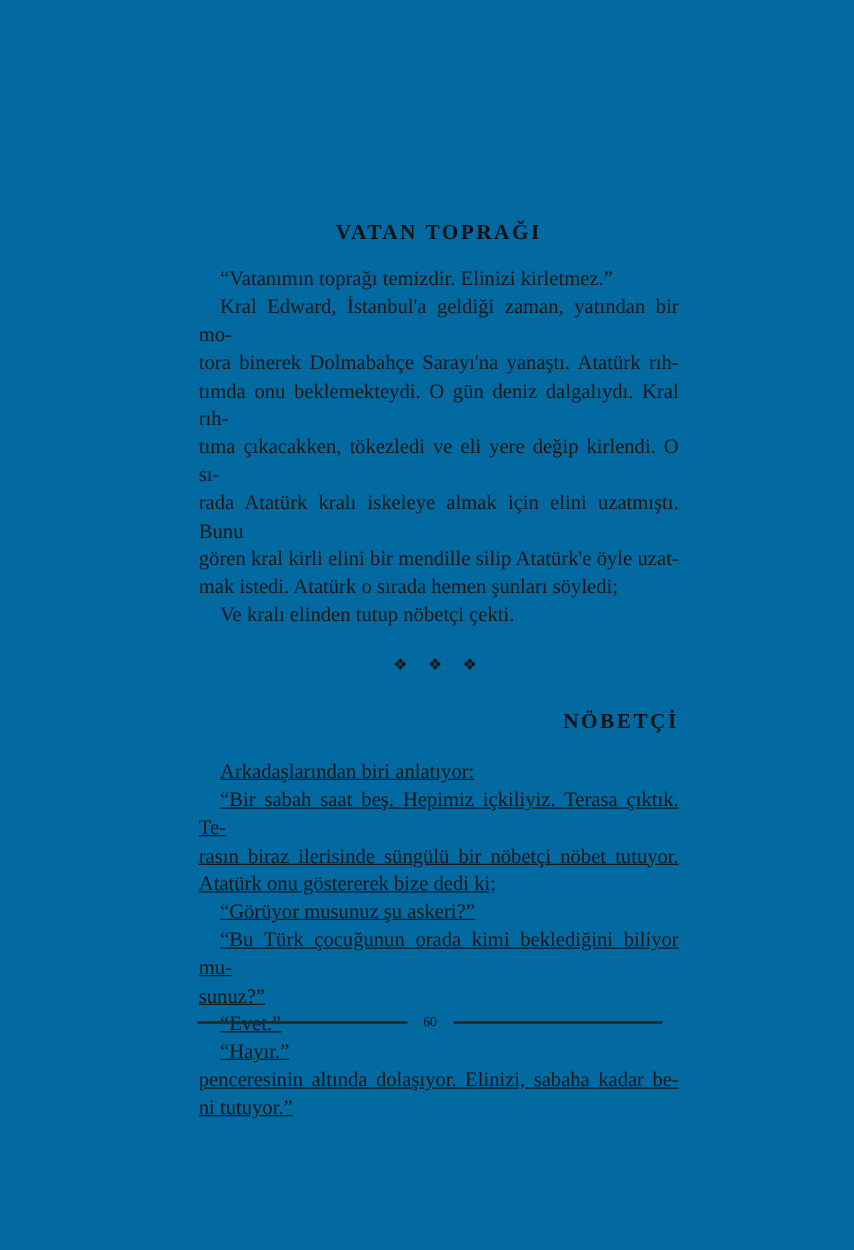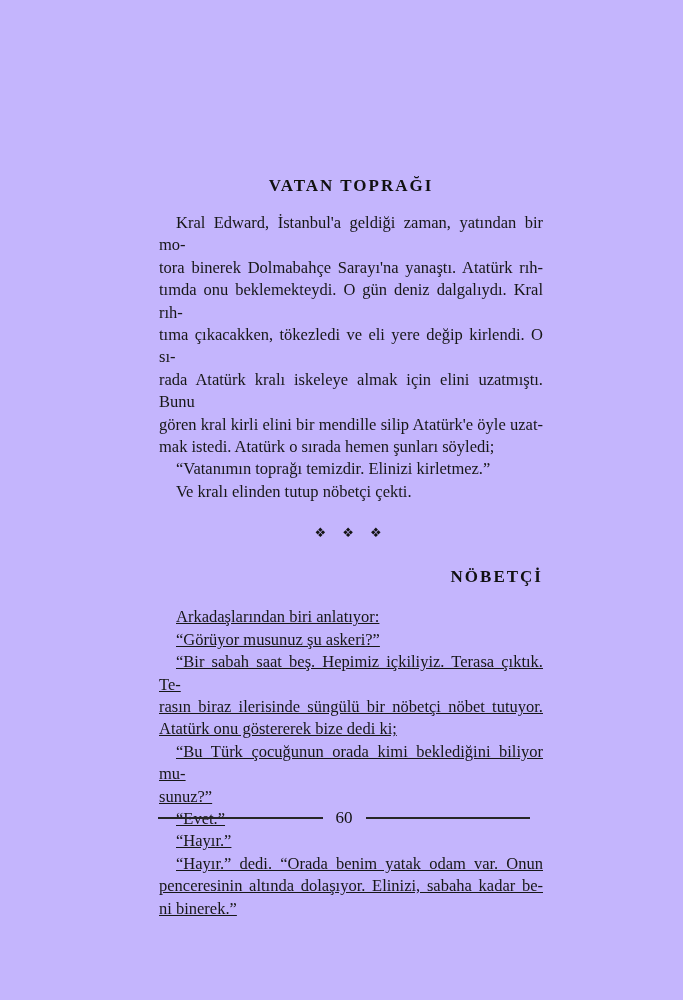--- a/index.html
+++ b/index.html
@@ -2,21 +2,21 @@
 <html lang="tr"><head>
 <meta charset="utf-8">
 <style>
   * { margin: 0; padding: 0; box-sizing: border-box; }
   html, body { background: #f7f7f5; }
   .page {
     position: relative;
     width: 683px;
     height: 1000px;
     margin: 0 auto;
-    background: #c4b5fd;
+    background: #0369a1;
     color: #171717;
     font-family: "Liberation Serif", serif;
     overflow: hidden;
   }
   .content {
     position: absolute;
     left: 159px;
     top: 0;
     width: 384px;
   }
@@ -58,82 +58,81 @@
     display: flex;
     align-items: center;
   }
   .footer-rule {
     flex: 1;
     height: 2px;
     background: #262626;
   }
   .page-number {
     padding: 0 13px;
-    font-size: 17px;
+    font-size: 11px;
     line-height: 24px;
     color: #111;
     text-align: right;
   }
 </style>
 </head>
 <body>
 
 <div class="page">
   <div class="content">
 
     <h2 class="story-title first-title">VATAN TOPRAĞI</h2>
 
     <div class="body-block">
       <div class="para">
+          <div class="pline first last">“Vatanımın toprağı temizdir. Elinizi kirletmez.”</div>
+        </div>
+      <div class="para">
           <div class="pline first">Kral Edward, İstanbul'a geldiği zaman, yatından bir mo-</div>
           <div class="pline">tora binerek Dolmabahçe Sarayı'na yanaştı. Atatürk rıh-</div>
           <div class="pline">tımda onu beklemekteydi. O gün deniz dalgalıydı. Kral rıh-</div>
           <div class="pline">tıma çıkacakken, tökezledi ve eli yere değip kirlendi. O sı-</div>
           <div class="pline">rada Atatürk kralı iskeleye almak için elini uzatmıştı. Bunu</div>
           <div class="pline">gören kral kirli elini bir mendille silip Atatürk'e öyle uzat-</div>
           <div class="pline last">mak istedi. Atatürk o sırada hemen şunları söyledi;</div>
-        </div>
-      <div class="para">
-          <div class="pline first last">“Vatanımın toprağı temizdir. Elinizi kirletmez.”</div>
         </div>
       <div class="para">
           <div class="pline first last">Ve kralı elinden tutup nöbetçi çekti.</div>
         </div>
     </div>
 
     <div class="separator">❖ ❖ ❖</div>
 
     <h2 class="story-title second-title">NÖBETÇİ</h2>
 
     <div class="body-block second-body">
       <div class="para">
           <div class="pline first last">Arkadaşlarından biri anlatıyor:</div>
         </div>
       <div class="para">
-          <div class="pline first last">“Görüyor musunuz şu askeri?”</div>
-        </div>
-      <div class="para">
           <div class="pline first">“Bir sabah saat beş. Hepimiz içkiliyiz. Terasa çıktık. Te-</div>
           <div class="pline">rasın biraz ilerisinde süngülü bir nöbetçi nöbet tutuyor.</div>
           <div class="pline last">Atatürk onu göstererek bize dedi ki;</div>
+        </div>
+      <div class="para">
+          <div class="pline first last">“Görüyor musunuz şu askeri?”</div>
         </div>
       <div class="para">
           <div class="pline first">“Bu Türk çocuğunun orada kimi beklediğini biliyor mu-</div>
           <div class="pline last">sunuz?”</div>
         </div>
       <div class="para">
           <div class="pline first last">“Evet.”</div>
         </div>
       <div class="para">
           <div class="pline first last">“Hayır.”</div>
         </div>
       <div class="para">
-          <div class="pline first">“Hayır.” dedi. “Orada benim yatak odam var. Onun</div>
           <div class="pline">penceresinin altında dolaşıyor. Elinizi, sabaha kadar be-</div>
-          <div class="pline last">ni binerek.”</div>
+          <div class="pline last">ni tutuyor.”</div>
         </div>
     </div>
 
   </div>
 
   <div class="footer">
     <span class="footer-rule"></span>
     <span class="page-number">60</span>
     <span class="footer-rule"></span>
   </div>

